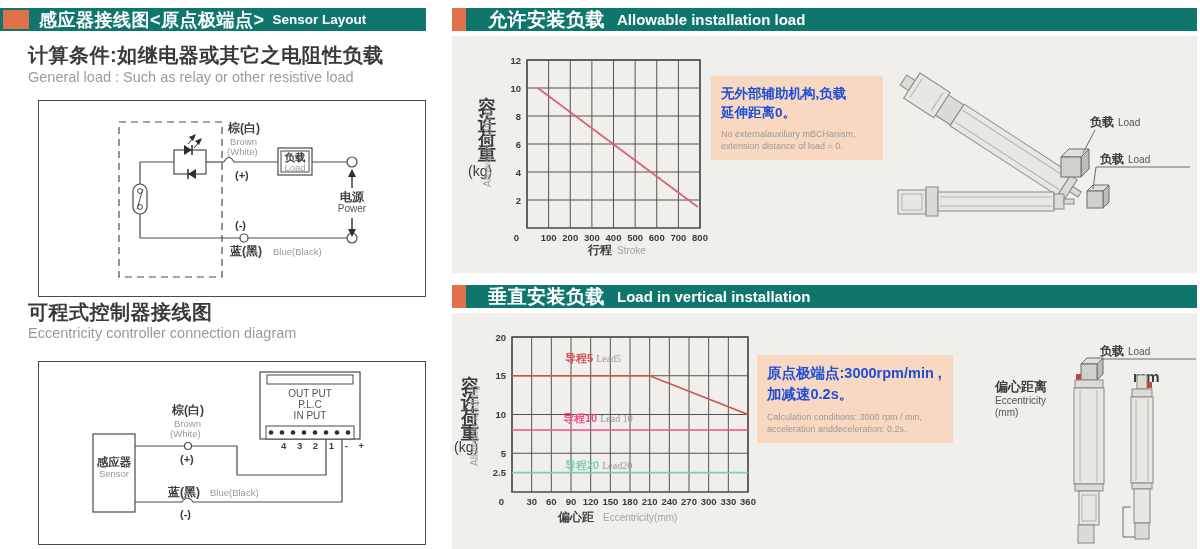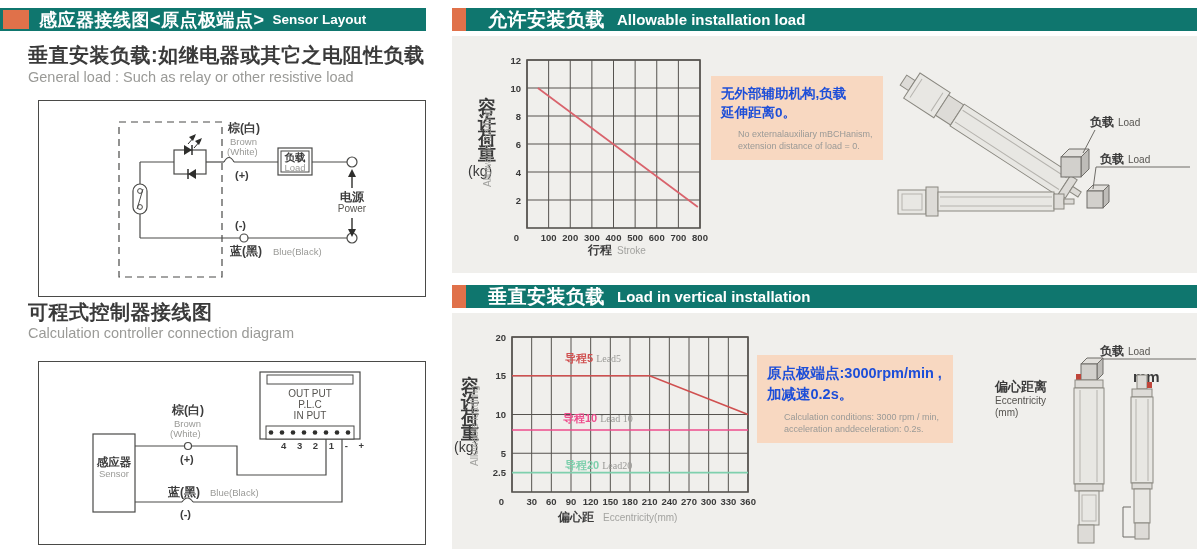--- a/index.html
+++ b/index.html
@@ -15,21 +15,21 @@
   .bar.rbar .en{font-size:15px;margin-left:12px;}
   
   .t-cn{position:absolute;font-size:20px;font-weight:bold;color:#3a3a3a;white-space:nowrap;letter-spacing:.5px;}
   .t-en{position:absolute;font-size:14.5px;color:#9a9a97;white-space:nowrap;}
   
   .panel{position:absolute;background:#f0efec;}
   
   .note{position:absolute;background:#f8d8c1;padding:8px 10px;box-sizing:border-box;}
   .note .ncn{font-size:13.5px;font-weight:bold;color:#1d4ed8;line-height:19px;white-space:nowrap;}
   .note.n2 .ncn{font-size:14.5px;line-height:21px;}
-  .note .nen{font-size:9px;color:#9a9a97;line-height:11.5px;margin-top:7px;white-space:nowrap;margin-left:17px;}
+  .note .nen{font-size:9px;color:#9a9a97;line-height:11.5px;margin-top:7px;white-space:nowrap;}
   .note .nen div{white-space:nowrap;}
   
   .yv{position:absolute;width:15px;word-break:break-all;font-size:18px;font-weight:bold;
       line-height:15.5px;color:#3a3a3a;text-align:center;}
   .ykg{position:absolute;font-size:14px;font-weight:normal;color:#3a3a3a;white-space:nowrap;}
   .yrot{position:absolute;transform-origin:left bottom;transform:rotate(-90deg);
         font-size:10px;color:#a3a3a0;white-space:nowrap;}
   .slabel{position:absolute;white-space:nowrap;font-size:11px;}
   .slabel .scn{font-weight:bold;}
   .slabel .sen{color:#9a9a97;font-size:10px;margin-left:3px;font-family:Liberation Serif, serif;}
@@ -58,21 +58,21 @@
 <body>
 
 <div class="stage">
 
   <div class="bar" style="left:0;top:8px;width:426px;height:23px;">
     <div class="sq"></div>
     <span class="cn">感应器接线图&lt;原点极端点&gt;</span>
     <span class="en">Sensor Layout</span>
   </div>
 
-  <div class="t-cn" style="left:28px;top:42px;">垂直安装负载:如继电器或其它之电阻性负载</div>
+  <div class="t-cn" style="left:28px;top:42px;">计算条件:如继电器或其它之电阻性负载</div>
   <div class="t-en" style="left:28px;top:69px;">General load : Such as relay or other resistive load</div>
 
   <svg style="left:38px;top:100px;" width="388" height="198" viewBox="0 0 388 198">
     <rect x="0.5" y="0.5" width="387" height="196" fill="#fff" stroke="#4a4a48"></rect>
     <rect x="81" y="22" width="103" height="155" fill="none" stroke="#4a4a48" stroke-width="1.2" stroke-dasharray="7,5"></rect>
     <g class="wire">
       <line x1="102" y1="62" x2="102" y2="84"></line>
         <line x1="102" y1="114" x2="102" y2="138"></line>
       <line x1="102" y1="62" x2="136" y2="62"></line>
       <rect x="136" y="50" width="32" height="24" fill="none"></rect>
@@ -120,21 +120,21 @@
     <text class="dcn" x="190" y="32">棕(白)</text>
     <text class="den" x="192" y="45">Brown</text>
     <text class="den" x="189" y="55">(White)</text>
     <text class="dsign" x="197" y="79">(+)</text>
     <text class="dsign" x="197" y="129">(-)</text>
     <text class="dcn" x="192" y="155">蓝(黑)</text>
     <text class="den" x="235" y="155">Blue(Black)</text>
   </svg>
 
   <div class="t-cn" style="left:28px;top:299px;">可程式控制器接线图</div>
-  <div class="t-en" style="left:28px;top:325px;">Calculation controller connection diagram</div>
+  <div class="t-en" style="left:28px;top:325px;">Eccentricity controller connection diagram</div>
 
   <svg style="left:38px;top:360px;" width="388" height="186" viewBox="0 0 388 186">
     <rect x="0.5" y="1.5" width="387" height="183" fill="#fff" stroke="#4a4a48"></rect>
     <g>
       <rect x="55" y="74" width="42" height="78" fill="#fff" stroke="#4a4a48" stroke-width="1.2"></rect>
       <text class="dcn" x="76" y="106" text-anchor="middle" style="font-size:11.5px">感应器</text>
       <text class="den" x="76" y="117" text-anchor="middle">Sensor</text>
     </g>
     <g>
       <rect x="222" y="12" width="100" height="67" fill="#fff" stroke="#4a4a48" stroke-width="1.2"></rect>

